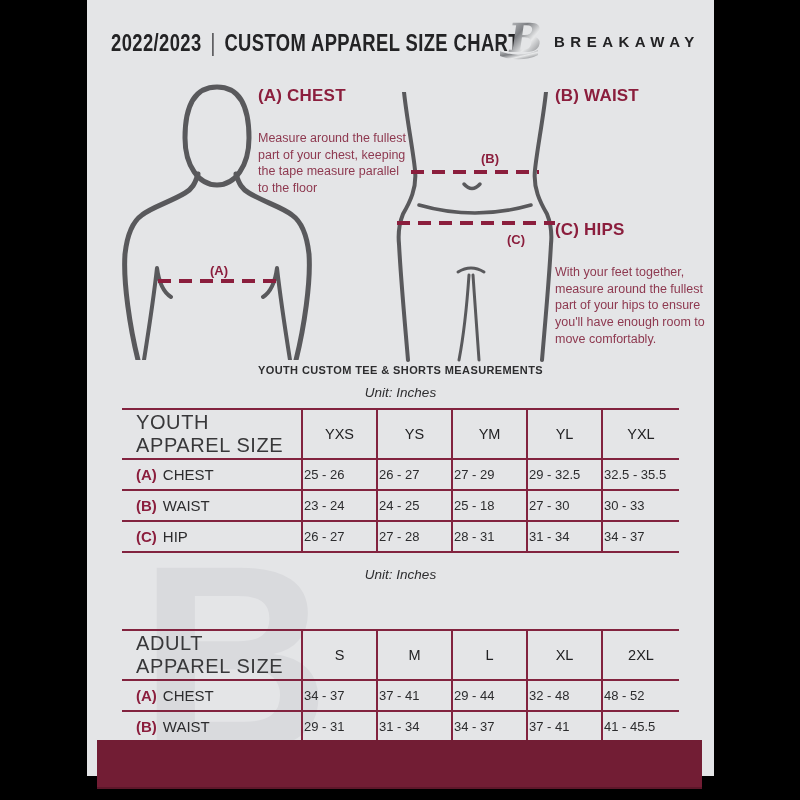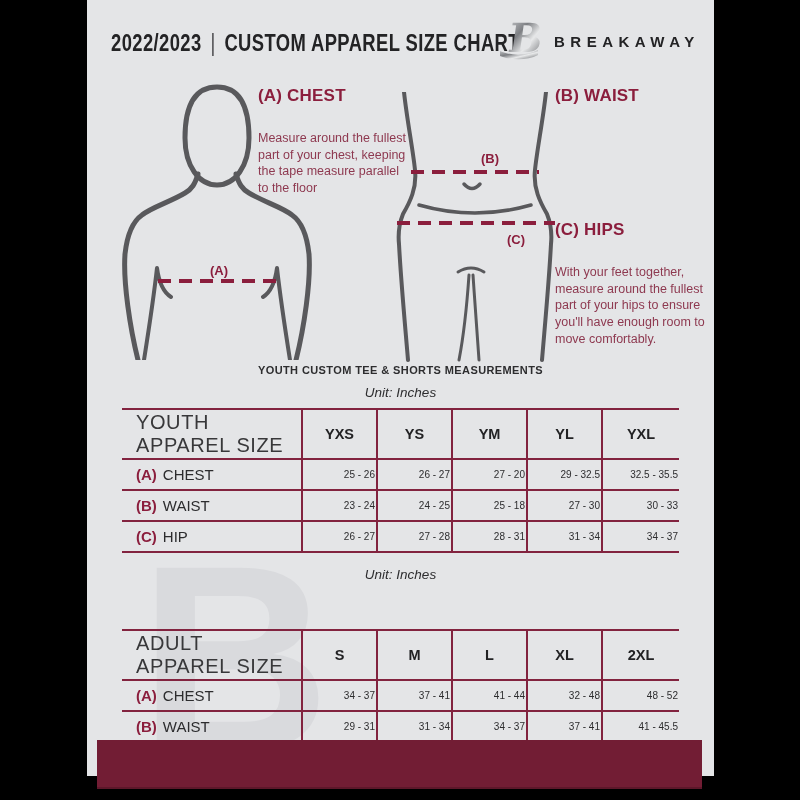--- a/index.html
+++ b/index.html
@@ -59,24 +59,24 @@
   .size-table thead th {
     border-top:2px solid var(--border,#82233f);
     border-bottom:2px solid var(--border,#82233f);
   }
   .size-table tbody td { border-bottom:2px solid var(--border,#82233f); }
   .size-table th + th, .size-table td + td { border-left:2px solid var(--border,#82233f); }
   .size-table th.label-col {
     text-align:left; padding-left:14px; font-weight:normal;
     font-size:20px; letter-spacing:.6px; color:#38383a;
   }
-  .size-table th.size-col { font-size:14.5px; font-weight:bold; color:#222224; text-align:center; }
+  .size-table th.size-col { font-size:14.5px; font-weight:normal; color:#222224; text-align:center; }
   .size-table td.rowlabel { padding-left:14px; font-size:15px; color:#2c2c2e; text-align:left; }
   .size-table td.rowlabel .tag { color:var(--accent,#8b1e3d); font-weight:bold; margin-right:6px; }
-  .size-table td.val { text-align:right; font-size:10px; color:#2c2c2e; }
+  .size-table td.val { text-align:left; font-size:13px; color:#2c2c2e; }
   
   .watermark {
     position:absolute; left:52px; top:555px; z-index:0;
     font-size:265px; font-weight:bold; line-height:.78;
     color:var(--watermark,#d9dadd); user-select:none;
   }
   .footer-bar {
     position:absolute; left:10px; top:740px; width:605px; height:49px; z-index:2;
     background:var(--bar,#721d34);
     box-shadow:inset 0 -2px 0 rgba(0,0,0,.18);
@@ -176,21 +176,21 @@
           <th class="size-col">YM</th>
           <th class="size-col">YL</th>
           <th class="size-col">YXL</th>
         </tr>
       </thead>
       <tbody>
         <tr>
           <td class="rowlabel"><span class="tag">(A)</span><span>CHEST</span></td>
           <td class="val">25 - 26</td>
           <td class="val">26 - 27</td>
-          <td class="val">27 - 20</td>
+          <td class="val">27 - 29</td>
           <td class="val">29 - 32.5</td>
           <td class="val">32.5 - 35.5</td>
         </tr>
         <tr>
           <td class="rowlabel"><span class="tag">(B)</span><span>WAIST</span></td>
           <td class="val">23 - 24</td>
           <td class="val">24 - 25</td>
           <td class="val">25 - 18</td>
           <td class="val">27 - 30</td>
           <td class="val">30 - 33</td>
@@ -224,21 +224,21 @@
           <th class="size-col">L</th>
           <th class="size-col">XL</th>
           <th class="size-col">2XL</th>
         </tr>
       </thead>
       <tbody>
         <tr>
           <td class="rowlabel"><span class="tag">(A)</span><span>CHEST</span></td>
           <td class="val">34 - 37</td>
           <td class="val">37 - 41</td>
-          <td class="val">41 - 44</td>
+          <td class="val">29 - 44</td>
           <td class="val">32 - 48</td>
           <td class="val">48 - 52</td>
         </tr>
         <tr>
           <td class="rowlabel"><span class="tag">(B)</span><span>WAIST</span></td>
           <td class="val">29 - 31</td>
           <td class="val">31 - 34</td>
           <td class="val">34 - 37</td>
           <td class="val">37 - 41</td>
           <td class="val">41 - 45.5</td>

